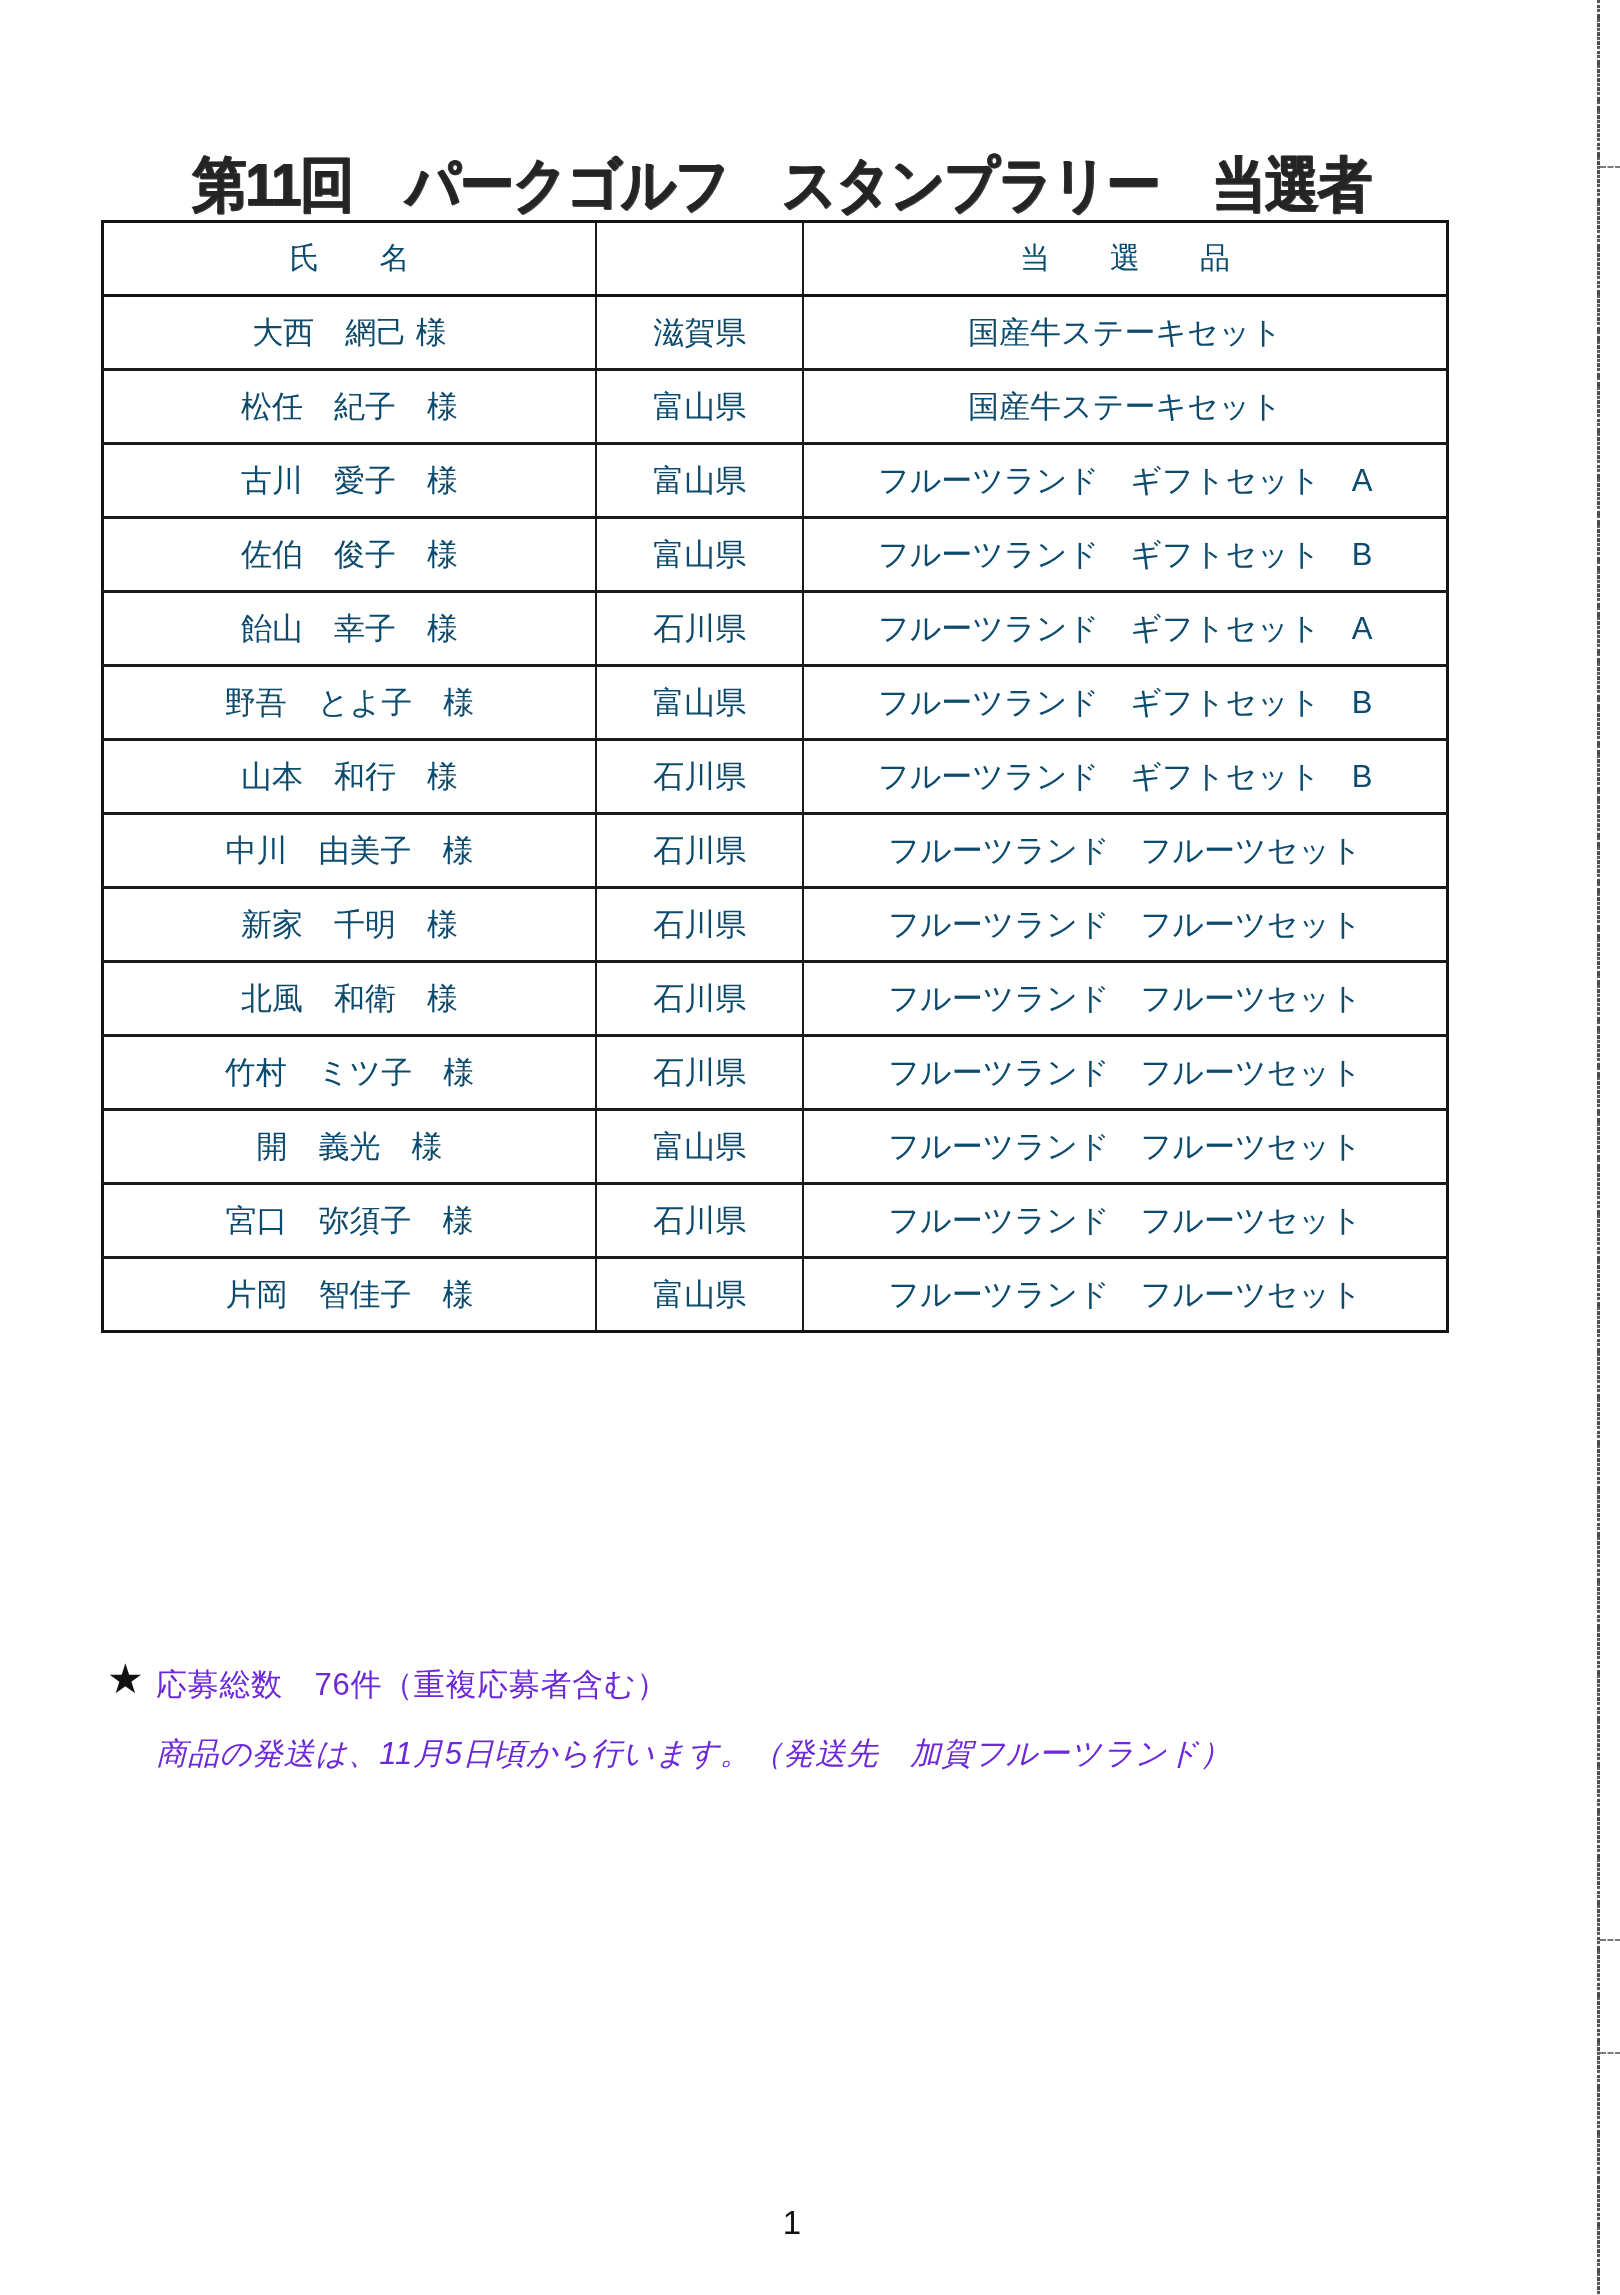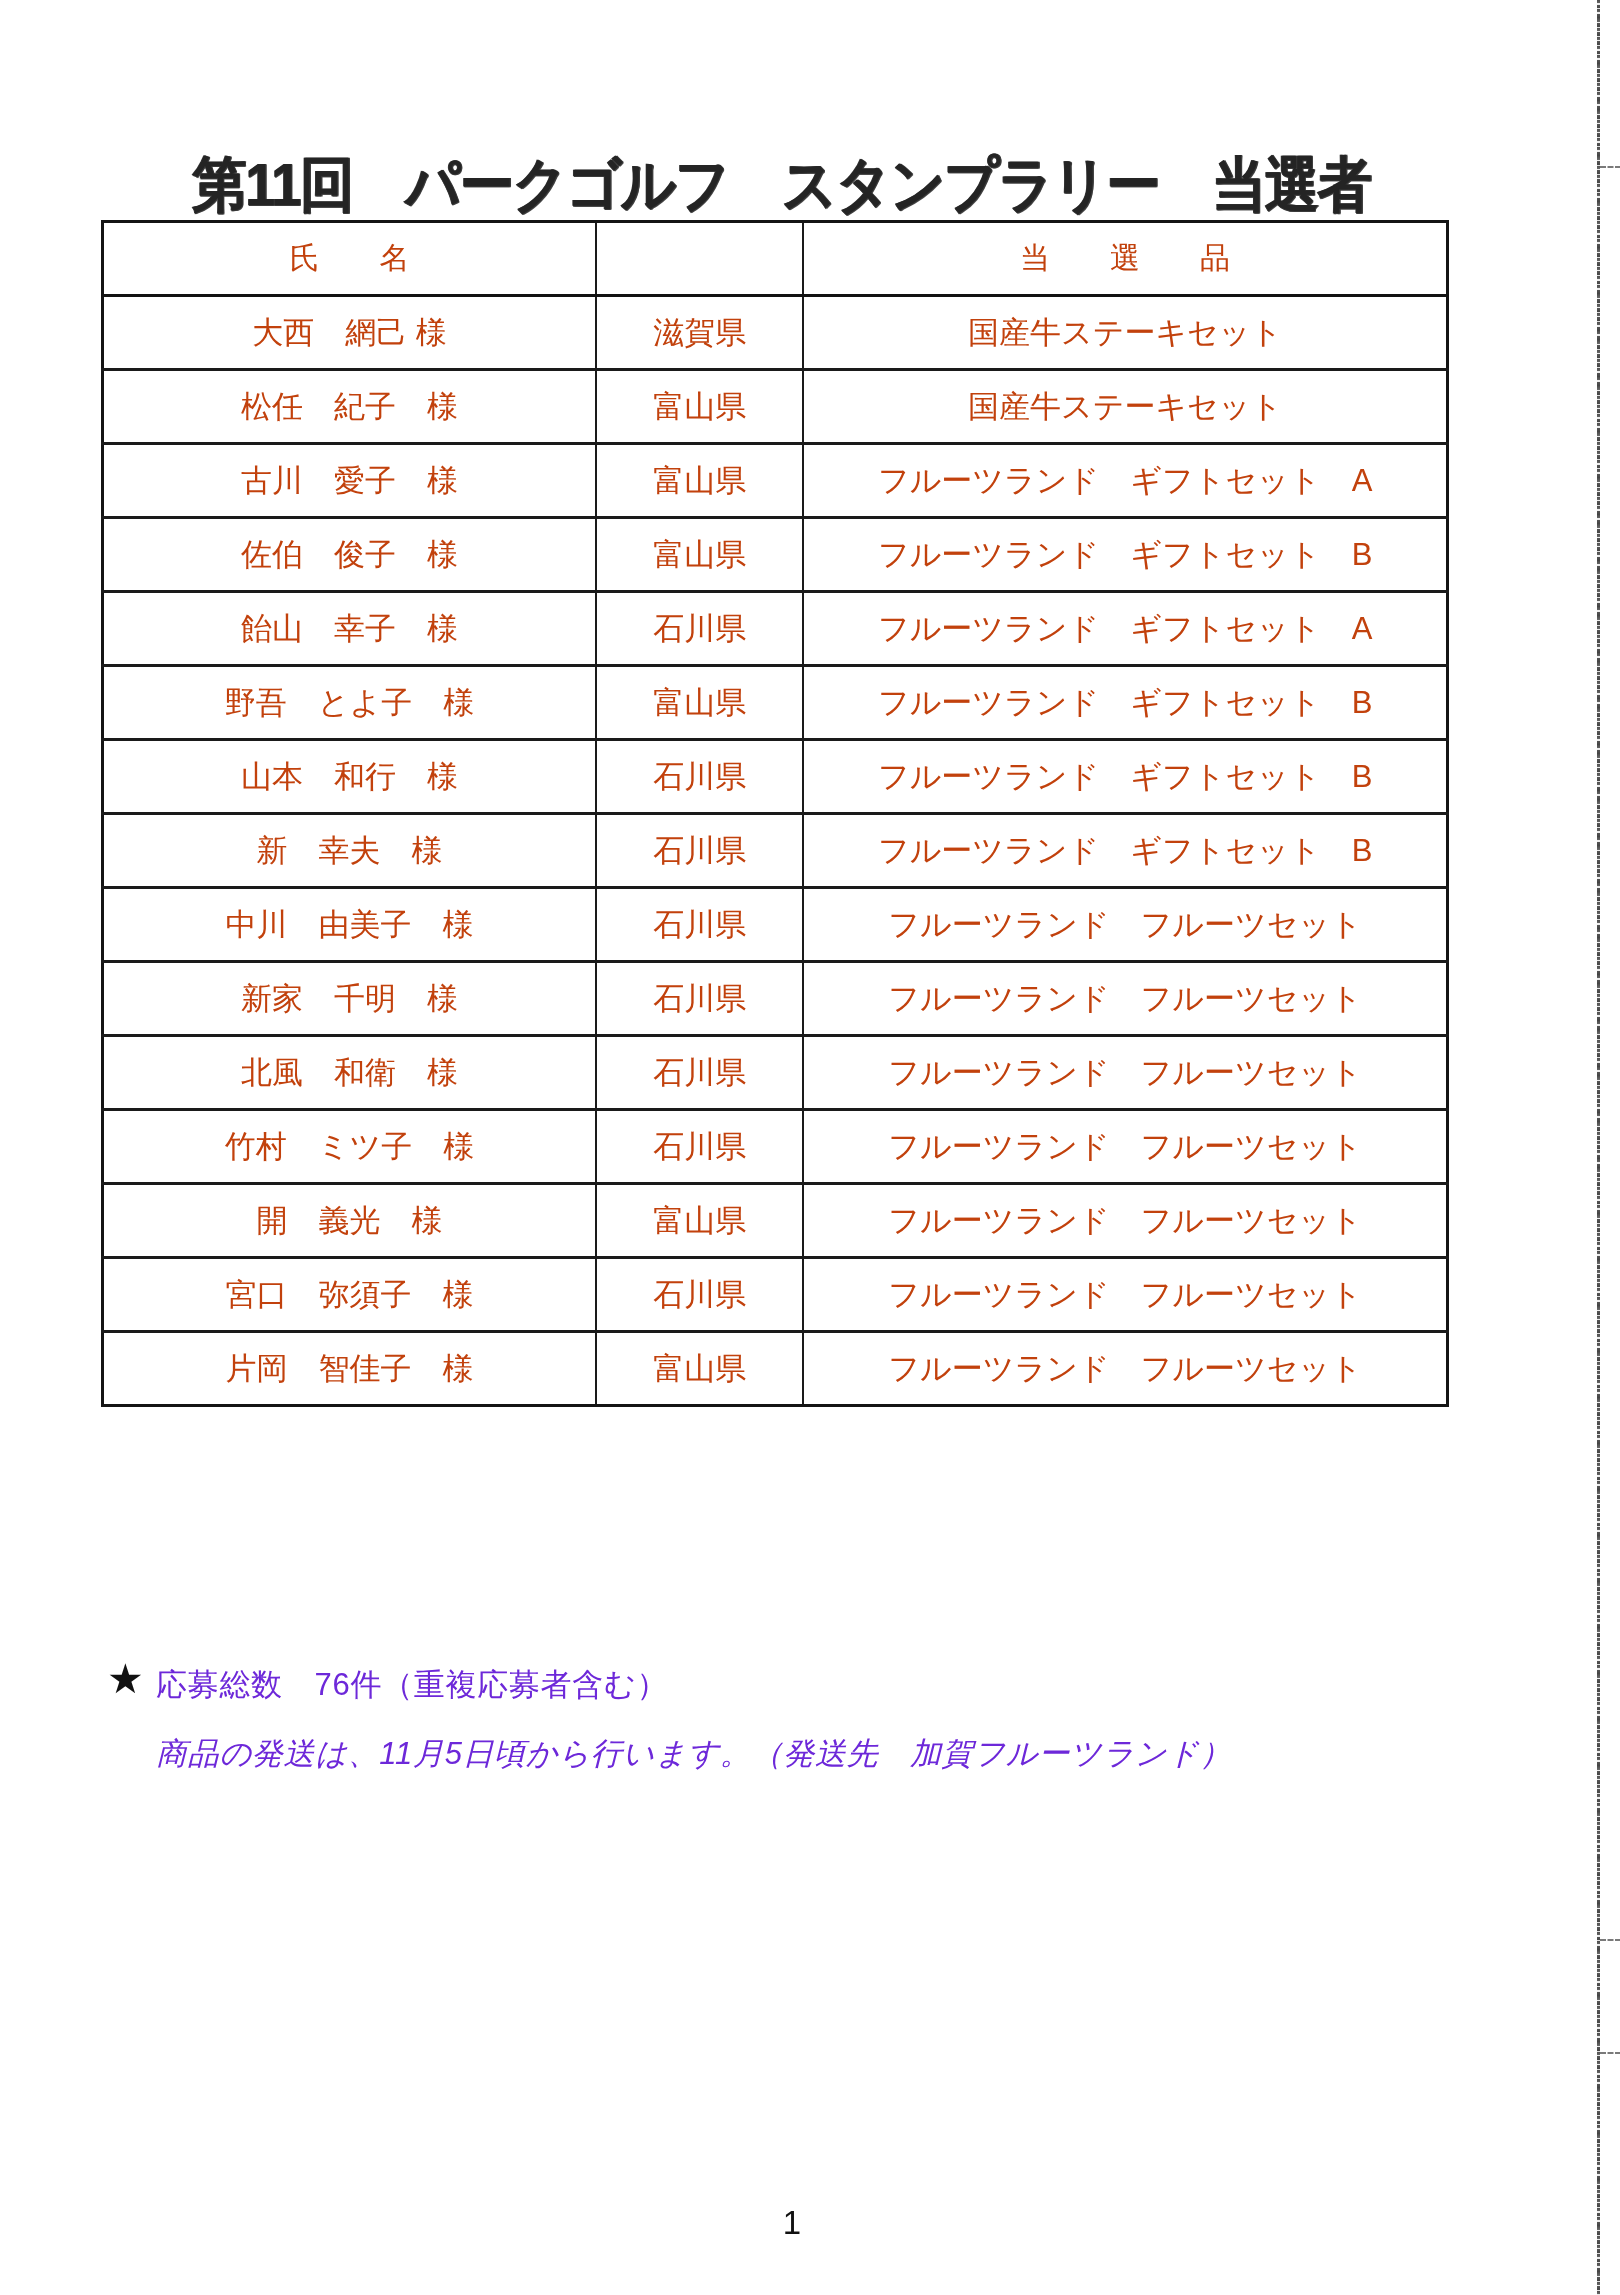--- a/index.html
+++ b/index.html
@@ -55,21 +55,21 @@
   table.winners col.c2 { width: 15.4%; }
   table.winners col.c3 { width: 47.9%; }
   table.winners th,
   table.winners td {
     height: 71px;
     padding: 0;
     text-align: center;
     vertical-align: middle;
     font-weight: normal;
     font-size: 31px;
-    color: #c2410c;
+    color: #0c4a6e;
     border-top: 3.3px solid #1a1a1a;
     border-left: 2px solid #1a1a1a;
     white-space: nowrap;
     overflow: hidden;
   }
   table.winners thead th {
     border-top: none;
     border-bottom: 3.9px solid #121212;
     font-size: 30px;
   }
@@ -183,25 +183,20 @@
     <td>野吾　とよ子　様</td>
     <td>富山県</td>
     <td>フルーツランド　ギフトセット　B</td>
   </tr>
           <tr>
     <td>山本　和行　様</td>
     <td>石川県</td>
     <td>フルーツランド　ギフトセット　B</td>
   </tr>
           <tr>
-    <td>新　幸夫　様</td>
-    <td>石川県</td>
-    <td>フルーツランド　ギフトセット　B</td>
-  </tr>
-          <tr>
     <td>中川　由美子　様</td>
     <td>石川県</td>
     <td>フルーツランド　フルーツセット</td>
   </tr>
           <tr>
     <td>新家　千明　様</td>
     <td>石川県</td>
     <td>フルーツランド　フルーツセット</td>
   </tr>
           <tr>

